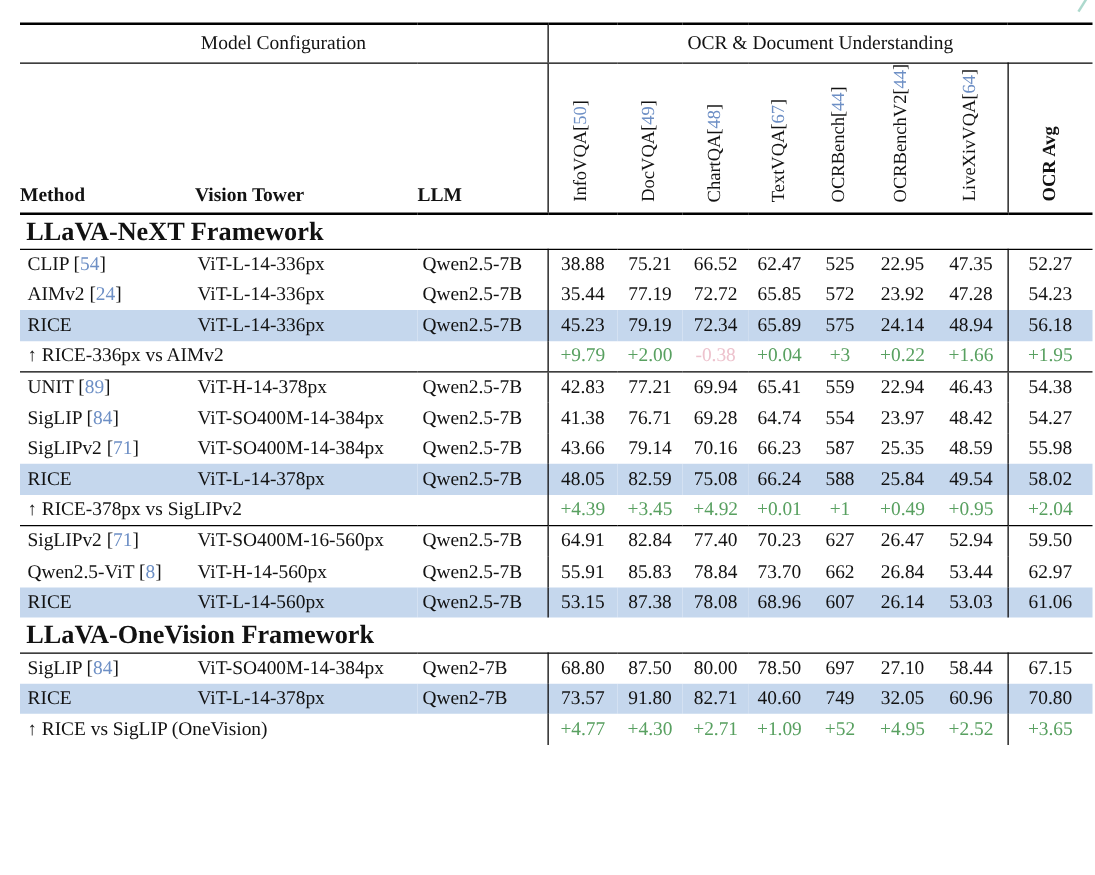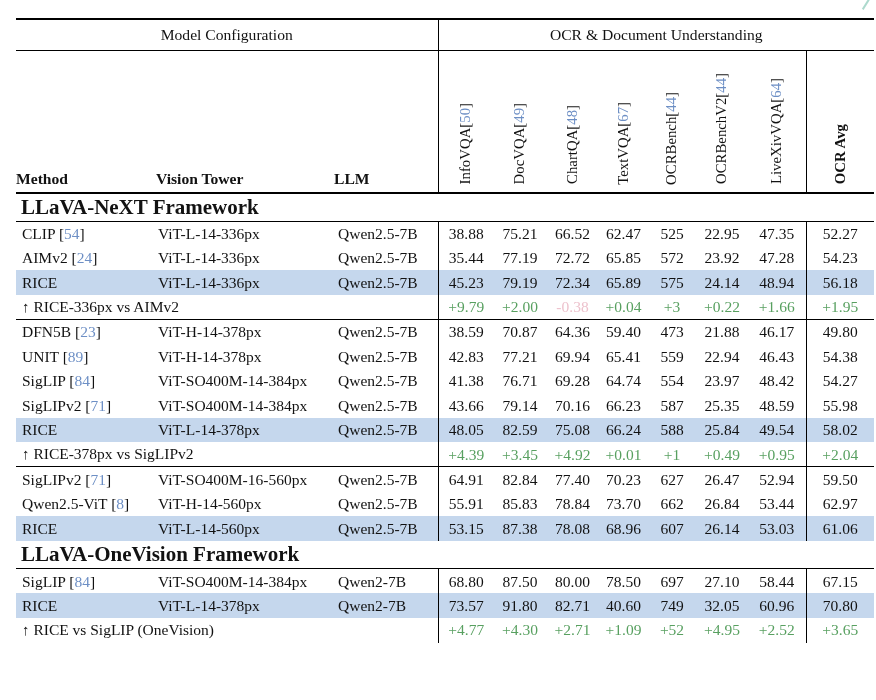--- a/index.html
+++ b/index.html
@@ -28,21 +28,21 @@
   
   tr.band-row th{
     border-top:2.6px solid var(--rule);
     border-bottom:1.5px solid var(--rule);
     font-weight:normal;font-size:15.6px;text-align:center;
     height:31px;padding:0;line-height:1;
   }
   
   tr.colhead-row th{
     vertical-align:bottom;border-bottom:2px solid var(--rule);
-    height:143px;padding:0 0 5px 0;font-size:15.6px;line-height:1;margin-top:36px;
+    height:121px;padding:0 0 5px 0;font-size:15.6px;line-height:1;margin-top:36px;
   }
   th.lh{text-align:left;padding-left:6px;font-weight:bold;}
   th.metric-h{text-align:center;font-weight:normal;}
   .rot{
     display:inline-block;writing-mode:vertical-rl;transform:rotate(180deg);
     white-space:nowrap;font-size:14.8px;line-height:1.05;
   }
   .rot.bold{font-weight:bold;}
   
   .ocr-group{border-left:1.5px solid var(--rule);}
@@ -169,33 +169,20 @@
         <td class="val ocr-group pos">+9.79</td>
         <td class="val pos">+2.00</td>
         <td class="val neg">-0.38</td>
         <td class="val pos">+0.04</td>
         <td class="val pos">+3</td>
         <td class="val pos">+0.22</td>
         <td class="val pos">+1.66</td>
         <td class="val avg-col pos">+1.95</td>
       </tr>
       <tr class="data-row">
-        <td class="method-cell"><span class="mname">DFN5B</span> <span class="bk">[</span><span class="cn">23</span><span class="bk">]</span></td>
-        <td class="tower-cell">ViT-H-14-378px</td>
-        <td class="llm-cell">Qwen2.5-7B</td>
-        <td class="val ocr-group">38.59</td>
-        <td class="val">70.87</td>
-        <td class="val">64.36</td>
-        <td class="val">59.40</td>
-        <td class="val">473</td>
-        <td class="val">21.88</td>
-        <td class="val">46.17</td>
-        <td class="val avg-col">49.80</td>
-      </tr>
-      <tr class="data-row">
         <td class="method-cell"><span class="mname">UNIT</span> <span class="bk">[</span><span class="cn">89</span><span class="bk">]</span></td>
         <td class="tower-cell">ViT-H-14-378px</td>
         <td class="llm-cell">Qwen2.5-7B</td>
         <td class="val ocr-group">42.83</td>
         <td class="val">77.21</td>
         <td class="val">69.94</td>
         <td class="val">65.41</td>
         <td class="val">559</td>
         <td class="val">22.94</td>
         <td class="val">46.43</td>

